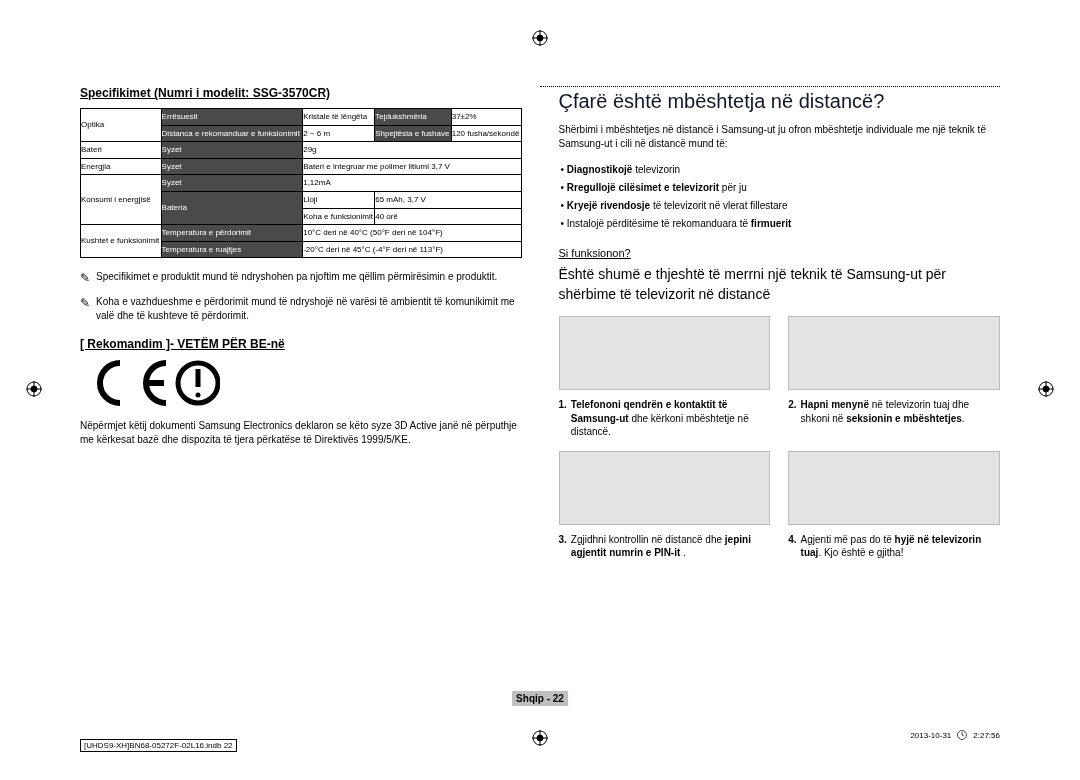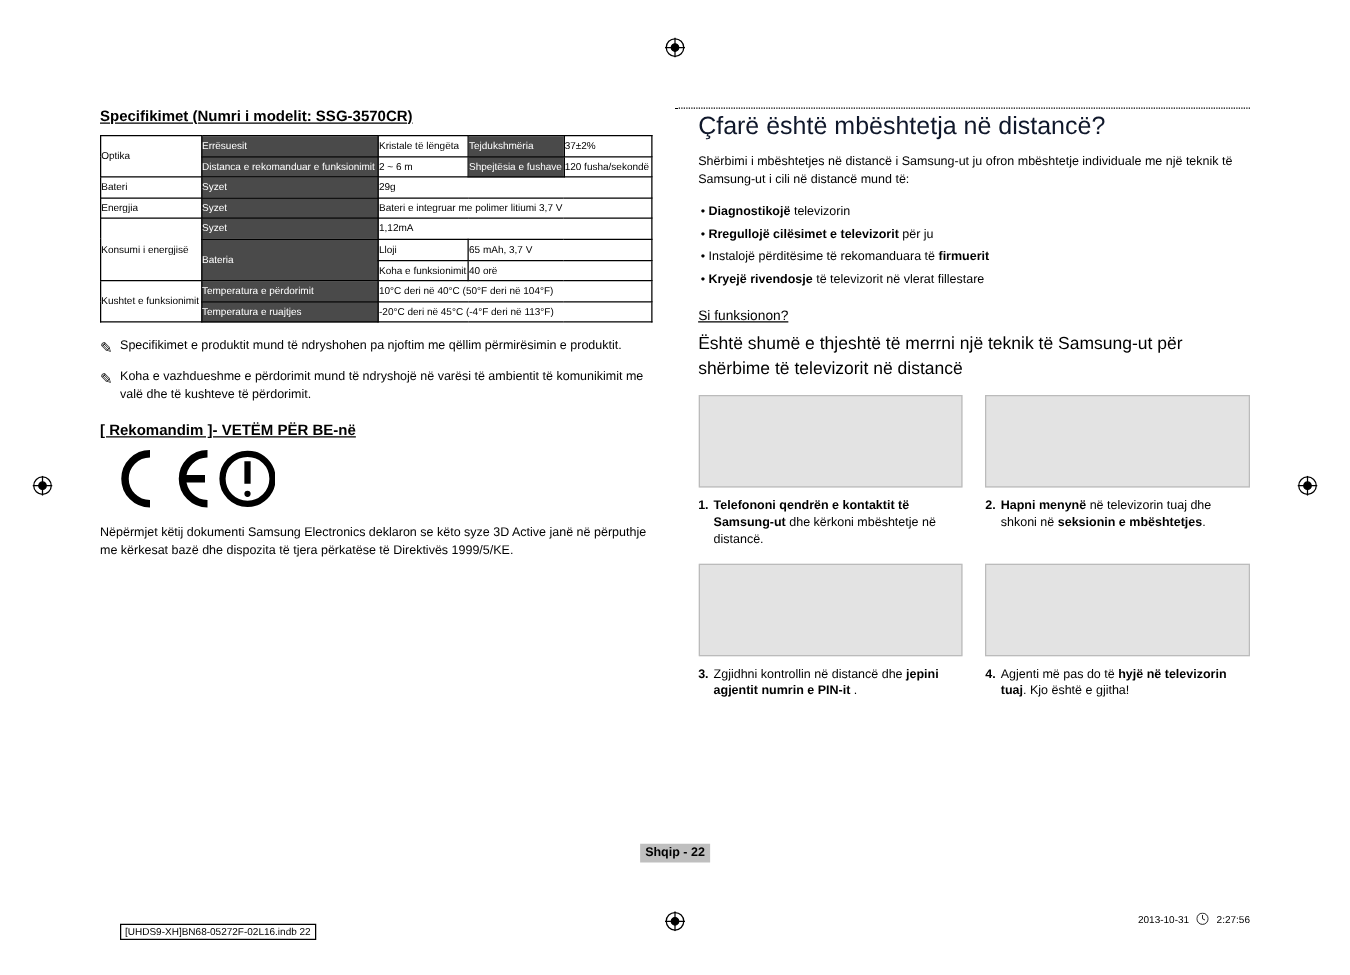--- a/index.html
+++ b/index.html
@@ -46,25 +46,25 @@
   .imgph {
     flex: 1; height: 74px; background: #e3e3e3;
     border: 1px solid #bbb; display: flex; align-items: center; justify-content: center;
     font-size: 8px; color: #666;
   }
   .steps { display: grid; grid-template-columns: 1fr 1fr; gap: 10px 18px; font-size: 10px; line-height: 1.35; }
   .step { display: flex; gap: 4px; }
   .step .num { font-weight: bold; flex: 0 0 auto; }
   
   .pagenum {
-    position: absolute; left: 50%; bottom: 90px; transform: translateX(-50%);
+    position: absolute; left: 50%; bottom: 74px; transform: translateX(-50%);
     background: #bfbfbf; padding: 2px 4px; font-size: 10px; font-weight: bold;
   }
   .foot-left {
-    position: absolute; left: 96px; bottom: 28px; font-size: 8px;
+    position: absolute; left: 80px; bottom: 28px; font-size: 8px;
     border: 0.5px solid #000; padding: 1px 3px;
   }
   .foot-right {
     position: absolute; right: 80px; bottom: 40px; font-size: 8px;
     display: flex; align-items: center; gap: 6px;
   }
 </style>
 </head>
 <body>
 
@@ -188,22 +188,22 @@
     <p class="body-p">Nëpërmjet këtij dokumenti Samsung Electronics deklaron se këto syze 3D Active janë në përputhje me kërkesat bazë dhe dispozita të tjera përkatëse të Direktivës 1999/5/KE.</p>
   </div>
 
   <div class="col col-right">
     <h1 class="title">Çfarë është mbështetja në distancë?</h1>
     <p class="intro">Shërbimi i mbështetjes në distancë i Samsung-ut ju ofron mbështetje individuale me një teknik të Samsung-ut i cili në distancë mund të:</p>
 
     <ul class="remote-list">
       <li><b>Diagnostikojë</b><span> televizorin</span></li>
       <li><b>Rregullojë cilësimet e televizorit</b><span> për ju</span></li>
+      <li><b>Kryejë rivendosje</b><span> të televizorit në vlerat fillestare</span></li>
       <li><span>Instalojë përditësime të rekomanduara të </span><b>firmuerit</b></li>
-      <li><b>Kryejë rivendosje</b><span> të televizorit në vlerat fillestare</span></li>
     </ul>
 
     <div class="sub-h">Si funksionon?</div>
     <p class="para">Është shumë e thjeshtë të merrni një teknik të Samsung-ut për shërbime të televizorit në distancë</p>
 
     <div class="imagerow">
       <div class="imgph"></div>
       <div class="imgph"></div>
     </div>
 

